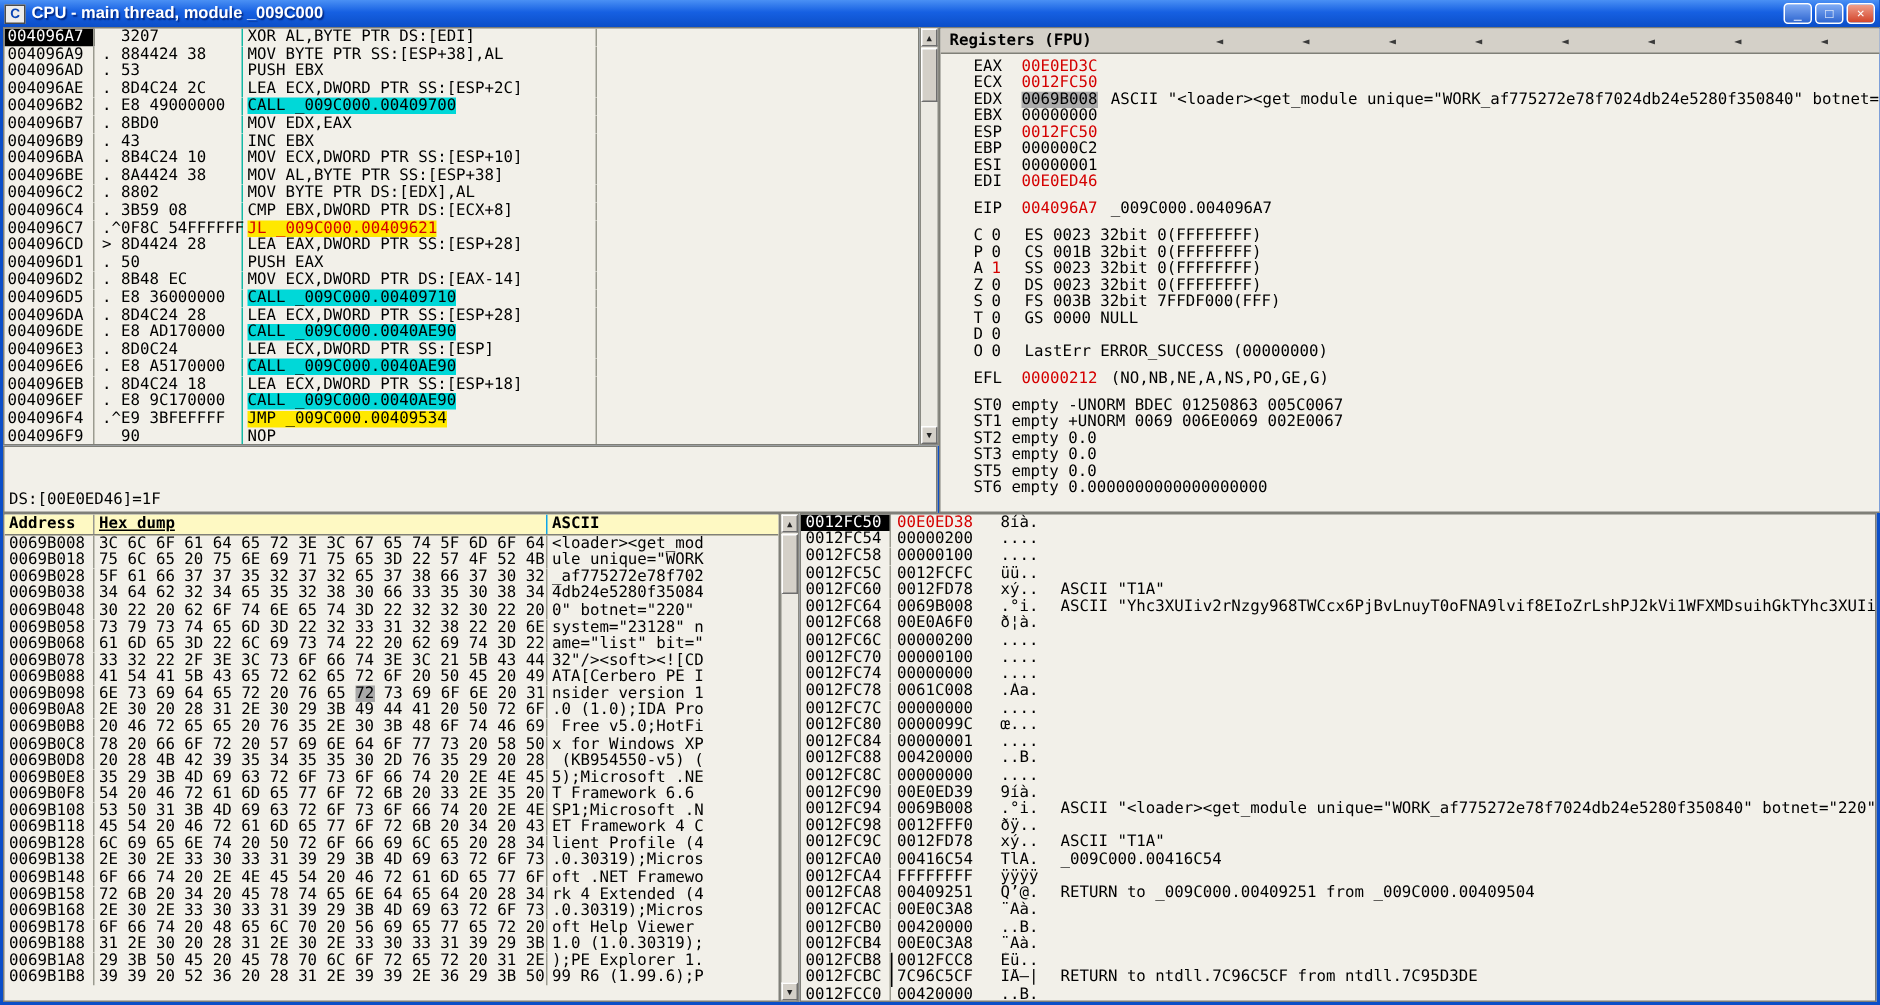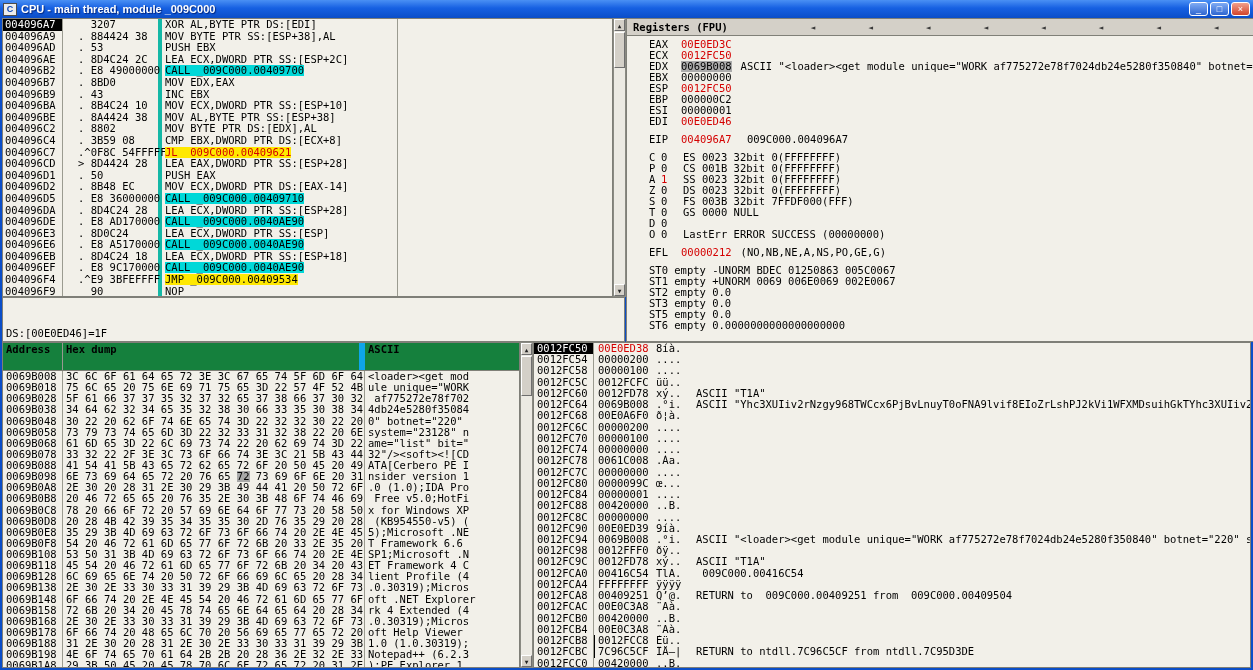--- a/index.html
+++ b/index.html
@@ -37,21 +37,21 @@
   .pane { position:absolute; background:#F2F0E9; border:1px solid #7F7F78; overflow:hidden; }
   #disasm   { left:2px;   top:18px;  width:611px; height:279px; }
   #infopane { left:2px;   top:297px; width:623px; height:45px;  padding:1px 3px; }
   #regs     { left:626px; top:18px;  width:710px; height:324px; padding:0; }
   #hexdump  { left:2px;   top:342px; width:518px; height:326px; }
   #stack    { left:533px; top:342px; width:718px; height:326px; }
   
   .drow { display:flex; height:11.6px; line-height:11.6px; white-space:pre; overflow:hidden; }
   .c-addr  { flex:none; width:60px;  padding-left:2px; border-right:1px solid #9b9b90; }
   .c-addr.sel { background:#000; color:#fff; }
-  .c-bytes { flex:none; width:99px;  padding-left:15px; border-right:4px solid #14b8a6; }
+  .c-bytes { flex:none; width:99px;  padding-left:5px; border-right:1px solid #14b8a6; }
   .c-instr { flex:none; width:236px; padding-left:3px; border-right:1px solid #9b9b90; }
   .c-comment { flex:1; padding-left:3px; }
   .hl-cyan      { background:#00D8D8; }
   .hl-yellow    { background:#FFE800; }
   .hl-yellowred { background:#FFE800; color:#D40000; }
   .info-line { height:12.5px; line-height:12.5px; white-space:pre;margin-top:28px; }
   
   .reg-header {
     height:17px; background:#D4D0C8; border-bottom:1px solid #808078;
     display:flex; align-items:center; padding:0 6px; font-weight:bold;
@@ -64,37 +64,37 @@
   .rgap { height:7px; }
   .rname { flex:none; width:32px; }
   .rval  { flex:none; }
   .rcom  { flex:none; margin-left:9px; white-space:pre; }
   .red   { color:#D40000; }
   .hlgray{ background:#ACACAC; }
   .fl { flex:none; width:12px; }
   .fv { flex:none; width:22px; }
   .fpuline { }
   
-  .hd-header { display:flex; height:28px; line-height:13px; background:#15803d;
+  .hd-header { display:flex; height:14px; line-height:13px; background:#fef9c3;
     border-bottom:1px solid #808078; font-weight:bold; white-space:pre; }
   .hd-h1 { flex:none; width:60px;  padding-left:3px; border-right:1px solid #989890; }
-  .hd-h2 { flex:none; width:302px; padding-left:3px; border-right:6px solid #0ea5e9; }
+  .hd-h2 { flex:none; width:302px; padding-left:3px; border-right:1px solid #0ea5e9;text-decoration:underline; }
   .hd-h3 { flex:1; padding-left:3px; }
   .hrow { display:flex; height:11.14px; line-height:11.14px; white-space:pre; overflow:hidden; }
   .h-addr  { flex:none; width:60px;  padding-left:3px; border-right:1px solid #9b9b90; }
   .h-hex   { flex:none; width:302px; padding-left:3px; border-right:1px solid #9b9b90; }
   .h-ascii { flex:1; padding-left:3px; }
   .byte-sel { background:#A8A8A8; }
   
   .srow { display:flex; height:11.24px; line-height:11.24px; white-space:pre; overflow:hidden; }
   .s-addr { flex:none; width:60px; padding-left:3px; border-right:1px solid #9b9b90; }
   .s-addr.sel { background:#000; color:#fff; }
   .s-val  { flex:none; width:62px; padding-left:4px; }
   .s-val.frame { border-left:1px solid #000; padding-left:3px; }
-  .s-chars{ flex:none; width:40px; }
+  .s-chars{ flex:none; width:40px;margin-left:11px; }
   .s-com  { flex:1; }
   
   .vscroll { position:absolute; width:13px; background:#ECEAE3; border:1px solid #8a8a82; }
   .sb-btn {
     position:absolute; left:0; width:11px; height:12px; background:#D4D0C8;
     border:1px solid; border-color:#FFFFFF #6E6E6E #6E6E6E #FFFFFF;
     font-size:6px; text-align:center; line-height:11px; color:#222;
   }
   .sb-down { bottom:0; }
   .sb-thumb {
@@ -222,26 +222,25 @@
       <div class="hrow"><span class="h-addr">0069B0A8</span><span class="h-hex">2E 30 20 28 31 2E 30 29 3B 49 44 41 20 50 72 6F</span><span class="h-ascii">.0 (1.0);IDA Pro</span></div>
       <div class="hrow"><span class="h-addr">0069B0B8</span><span class="h-hex">20 46 72 65 65 20 76 35 2E 30 3B 48 6F 74 46 69</span><span class="h-ascii"> Free v5.0;HotFi</span></div>
       <div class="hrow"><span class="h-addr">0069B0C8</span><span class="h-hex">78 20 66 6F 72 20 57 69 6E 64 6F 77 73 20 58 50</span><span class="h-ascii">x for Windows XP</span></div>
       <div class="hrow"><span class="h-addr">0069B0D8</span><span class="h-hex">20 28 4B 42 39 35 34 35 35 30 2D 76 35 29 20 28</span><span class="h-ascii"> (KB954550-v5) (</span></div>
       <div class="hrow"><span class="h-addr">0069B0E8</span><span class="h-hex">35 29 3B 4D 69 63 72 6F 73 6F 66 74 20 2E 4E 45</span><span class="h-ascii">5);Microsoft .NE</span></div>
       <div class="hrow"><span class="h-addr">0069B0F8</span><span class="h-hex">54 20 46 72 61 6D 65 77 6F 72 6B 20 33 2E 35 20</span><span class="h-ascii">T Framework 6.6 </span></div>
       <div class="hrow"><span class="h-addr">0069B108</span><span class="h-hex">53 50 31 3B 4D 69 63 72 6F 73 6F 66 74 20 2E 4E</span><span class="h-ascii">SP1;Microsoft .N</span></div>
       <div class="hrow"><span class="h-addr">0069B118</span><span class="h-hex">45 54 20 46 72 61 6D 65 77 6F 72 6B 20 34 20 43</span><span class="h-ascii">ET Framework 4 C</span></div>
       <div class="hrow"><span class="h-addr">0069B128</span><span class="h-hex">6C 69 65 6E 74 20 50 72 6F 66 69 6C 65 20 28 34</span><span class="h-ascii">lient Profile (4</span></div>
       <div class="hrow"><span class="h-addr">0069B138</span><span class="h-hex">2E 30 2E 33 30 33 31 39 29 3B 4D 69 63 72 6F 73</span><span class="h-ascii">.0.30319);Micros</span></div>
-      <div class="hrow"><span class="h-addr">0069B148</span><span class="h-hex">6F 66 74 20 2E 4E 45 54 20 46 72 61 6D 65 77 6F</span><span class="h-ascii">oft .NET Explorer</span></div>
+      <div class="hrow"><span class="h-addr">0069B148</span><span class="h-hex">6F 66 74 20 2E 4E 45 54 20 46 72 61 6D 65 77 6F</span><span class="h-ascii">oft .NET Framewo</span></div>
       <div class="hrow"><span class="h-addr">0069B158</span><span class="h-hex">72 6B 20 34 20 45 78 74 65 6E 64 65 64 20 28 34</span><span class="h-ascii">rk 4 Extended (4</span></div>
       <div class="hrow"><span class="h-addr">0069B168</span><span class="h-hex">2E 30 2E 33 30 33 31 39 29 3B 4D 69 63 72 6F 73</span><span class="h-ascii">.0.30319);Micros</span></div>
       <div class="hrow"><span class="h-addr">0069B178</span><span class="h-hex">6F 66 74 20 48 65 6C 70 20 56 69 65 77 65 72 20</span><span class="h-ascii">oft Help Viewer </span></div>
       <div class="hrow"><span class="h-addr">0069B188</span><span class="h-hex">31 2E 30 20 28 31 2E 30 2E 33 30 33 31 39 29 3B</span><span class="h-ascii">1.0 (1.0.30319);</span></div>
-      <div class="hrow"><span class="h-addr">0069B198</span><span class="h-hex">4E 6F 74 65 70 61 64 2B 2B 20 28 36 2E 32 2E 33</span><span class="h-ascii">Notepad++ (6.2.3</span></div>
       <div class="hrow"><span class="h-addr">0069B1A8</span><span class="h-hex">29 3B 50 45 20 45 78 70 6C 6F 72 65 72 20 31 2E</span><span class="h-ascii">);PE Explorer 1.</span></div>
       <div class="hrow"><span class="h-addr">0069B1B8</span><span class="h-hex">39 39 20 52 36 20 28 31 2E 39 39 2E 36 29 3B 50</span><span class="h-ascii">99 R6 (1.99.6);P</span></div>
     </div>
 </div>
 
 <div class="vscroll" style="left:520px; top:342px; height:326px;">
   <div class="sb-btn" style="top:0;">▲</div>
   <div class="sb-thumb" style="top:13px; height:40px;"></div>
   <div class="sb-btn sb-down">▼</div>
 </div>

